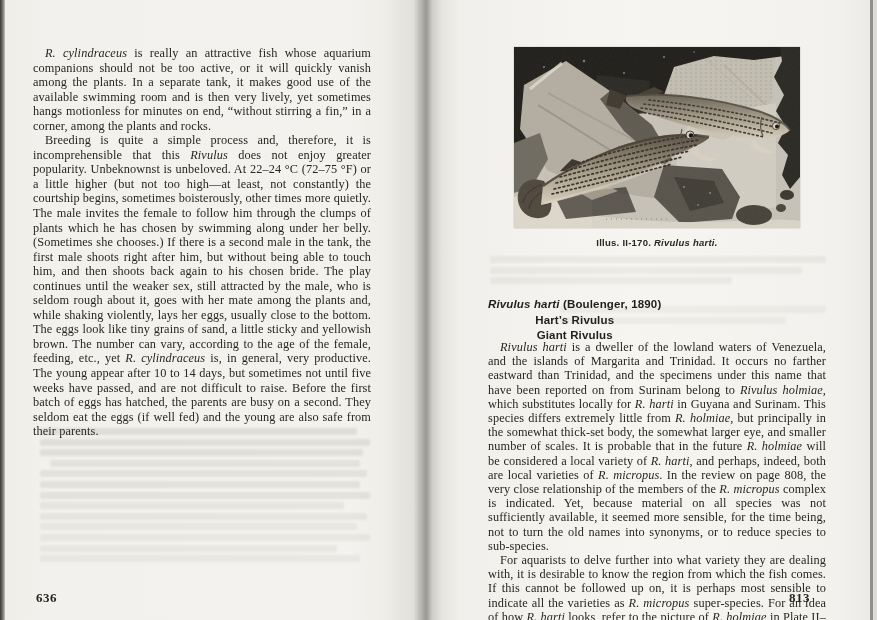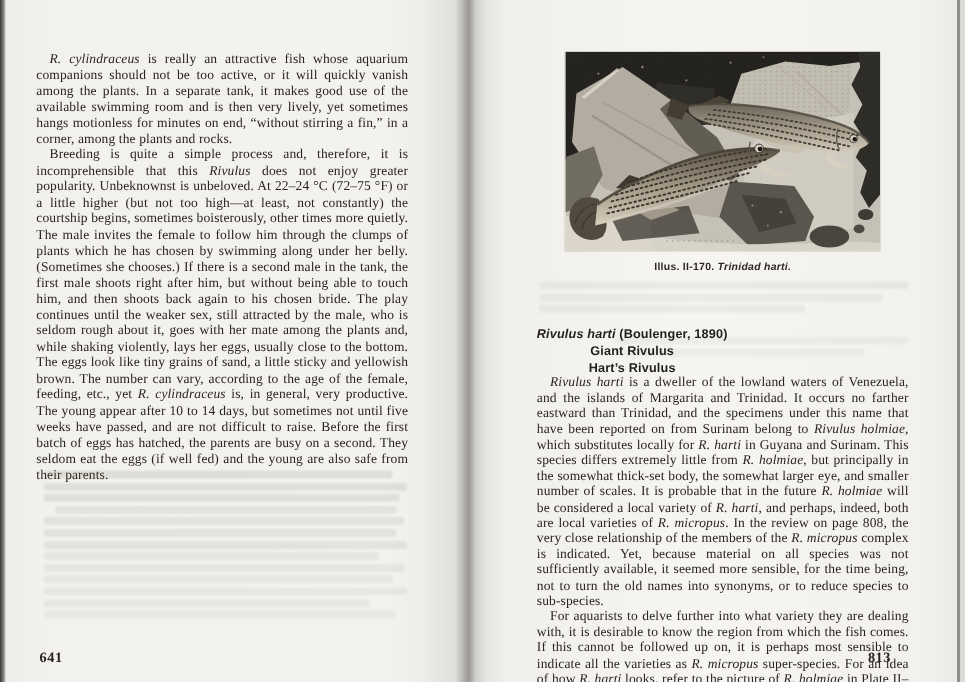--- a/index.html
+++ b/index.html
@@ -91,21 +91,21 @@
       <div class="gl"></div>
       <div class="gl"></div>
       <div class="gl"></div>
     <div class="gl"></div>
       <div class="gl"></div>
       <div class="gl"></div>
       <div class="gl"></div>
     <div class="gl"></div>
   </div>
 
-  <div class="pagenum l">641</div>
+  <div class="pagenum l">636</div>
 
   <div class="gutter"></div>
 
   <div class="photo" role="img" aria-label="Black-and-white aquarium photograph of two spotted Rivulus harti fish swimming beside light rocks over a sandy bottom">
     <svg viewBox="0 0 286 181" width="286" height="181" preserveAspectRatio="none">
       <defs>
         <linearGradient id="fishTop" x1="0" y1="0" x2="0" y2="1">
           <stop offset="0" stop-color="#6a6356"></stop>
             <stop offset="0.55" stop-color="#a89e8c"></stop>
             <stop offset="1" stop-color="#d6cdbb"></stop>
@@ -212,36 +212,36 @@
         <circle cx="176" cy="88" r="4" fill="#d5cec0"></circle>
         <circle cx="176" cy="88" r="4" fill="none" stroke="#33302a" stroke-width="0.9"></circle>
         <circle cx="177" cy="88.5" r="2.2" fill="#121110"></circle>
         <path d="M179,99 C186,107 196,112 204,112 C197,116 186,114 177,106 Z" fill="#d9d1c0" opacity="0.85"></path>
       </g>
 
       <rect width="286" height="181" filter="url(#grain)" opacity="0.07"></rect>
     </svg>
   </div>
 
-  <div class="caption"><span style="font-weight: bold;">Illus. II-170. </span><span style="font-style: italic; font-weight: bold;">Trinidad harti.</span></div>
+  <div class="caption"><span style="font-weight: bold;">Illus. II-170. </span><span style="font-style: italic; font-weight: bold;">Rivulus harti.</span></div>
 
   <div class="ghost ghost-right-1">
     <div class="gl"></div>
       <div class="gl"></div>
       <div class="gl"></div>
   </div>
   <div class="ghost ghost-right-2">
     <div class="gl"></div>
       <div class="gl"></div>
   </div>
 
   <div class="heading">
     <div><span style="font-style: italic; font-weight: bold;">Rivulus harti</span><span style="font-weight: bold;"> (Boulenger, 1890)</span></div>
+    <div>Hart’s Rivulus</div>
     <div>Giant Rivulus</div>
-    <div>Hart’s Rivulus</div>
   </div>
 
   <div class="bodytext right-col">
     <p><span style="font-style: italic;">Rivulus harti</span><span> is a dweller of the lowland waters of Venezuela, and the islands of Margarita and Trinidad. It occurs no farther eastward than Trinidad, and the specimens under this name that have been reported on from Surinam belong to </span><span style="font-style: italic;">Rivulus holmiae</span><span>, which substitutes locally for </span><span style="font-style: italic;">R. harti</span><span> in Guyana and Surinam. This species differs extremely little from </span><span style="font-style: italic;">R. holmiae</span><span>, but principally in the somewhat thick-set body, the somewhat larger eye, and smaller number of scales. It is probable that in the future </span><span style="font-style: italic;">R. holmiae</span><span> will be considered a local variety of </span><span style="font-style: italic;">R. harti</span><span>, and perhaps, indeed, both are local varieties of </span><span style="font-style: italic;">R. micropus</span><span>. In the review on page 808, the very close relationship of the members of the </span><span style="font-style: italic;">R. micropus</span><span> complex is indicated. Yet, because material on all species was not sufficiently available, it seemed more sensible, for the time being, not to turn the old names into synonyms, or to reduce species to sub-species.</span></p>
     <p><span>For aquarists to delve further into what variety they are dealing with, it is desirable to know the region from which the fish comes. If this cannot be followed up on, it is perhaps most sensible to indicate all the varieties as </span><span style="font-style: italic;">R. micropus</span><span> super-species. For an idea of how </span><span style="font-style: italic;">R. harti</span><span> looks, refer to the picture of </span><span style="font-style: italic;">R. holmiae</span><span> in Plate II–221.</span></p>
   </div>
 
   <div class="pagenum r">813</div>
 
   <div class="edge-right-line"></div>

